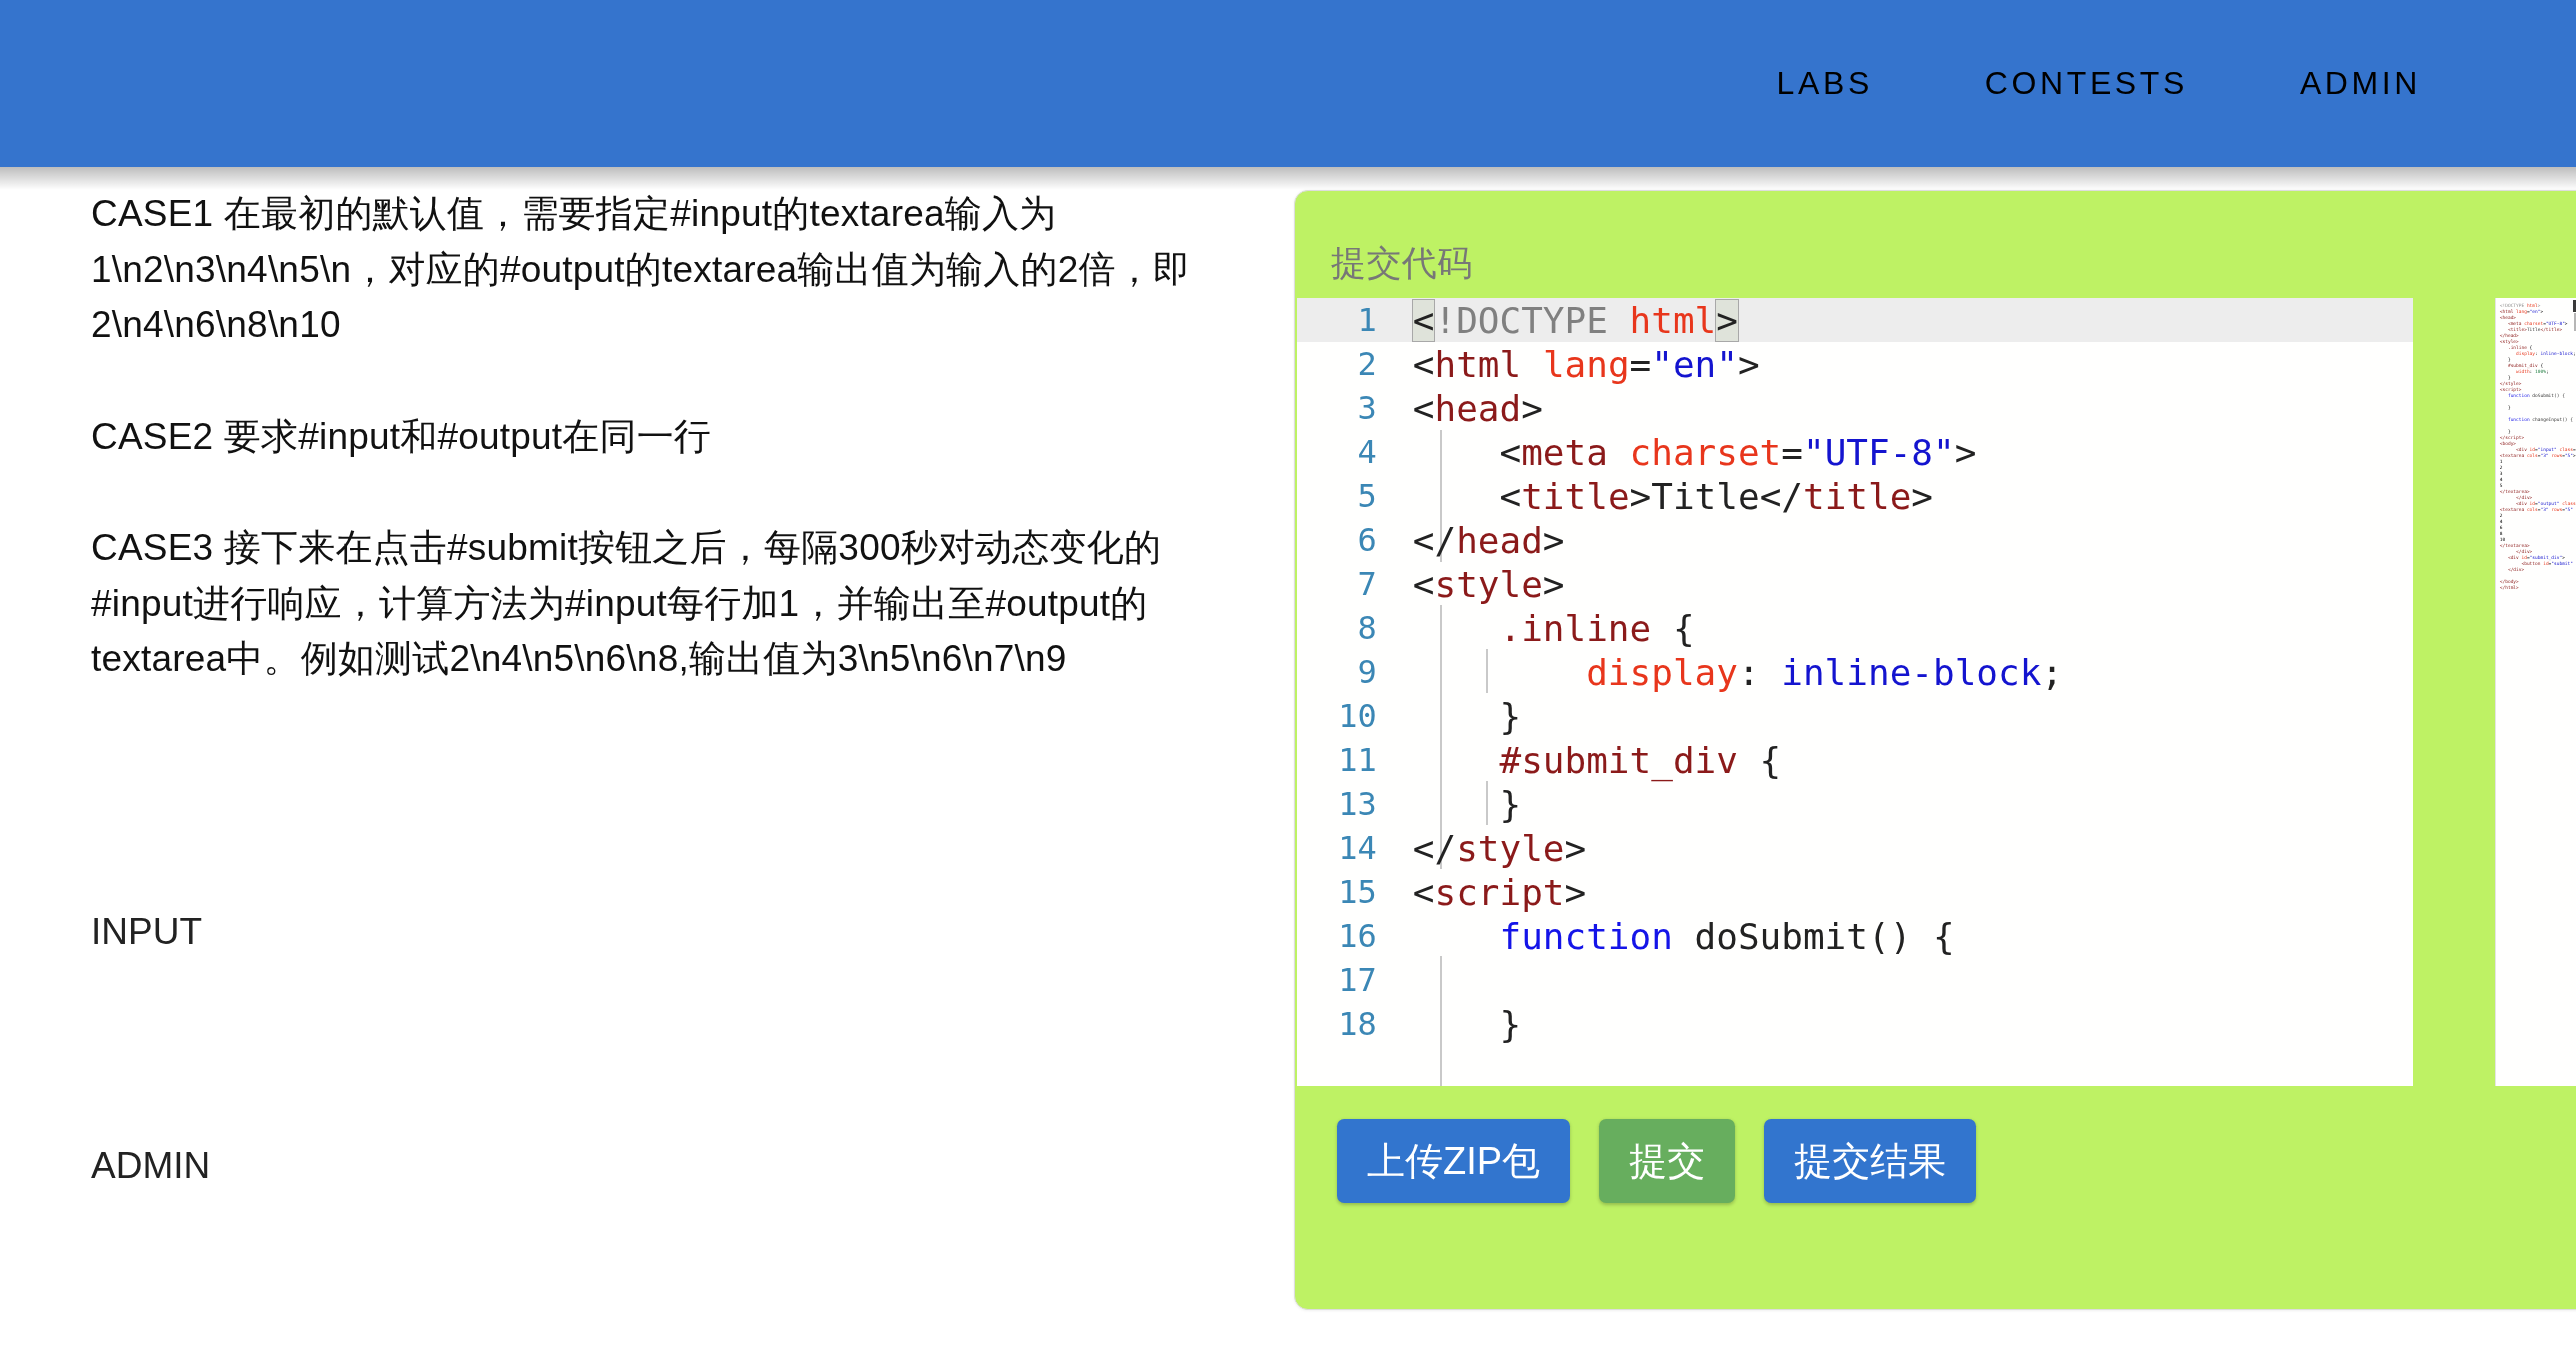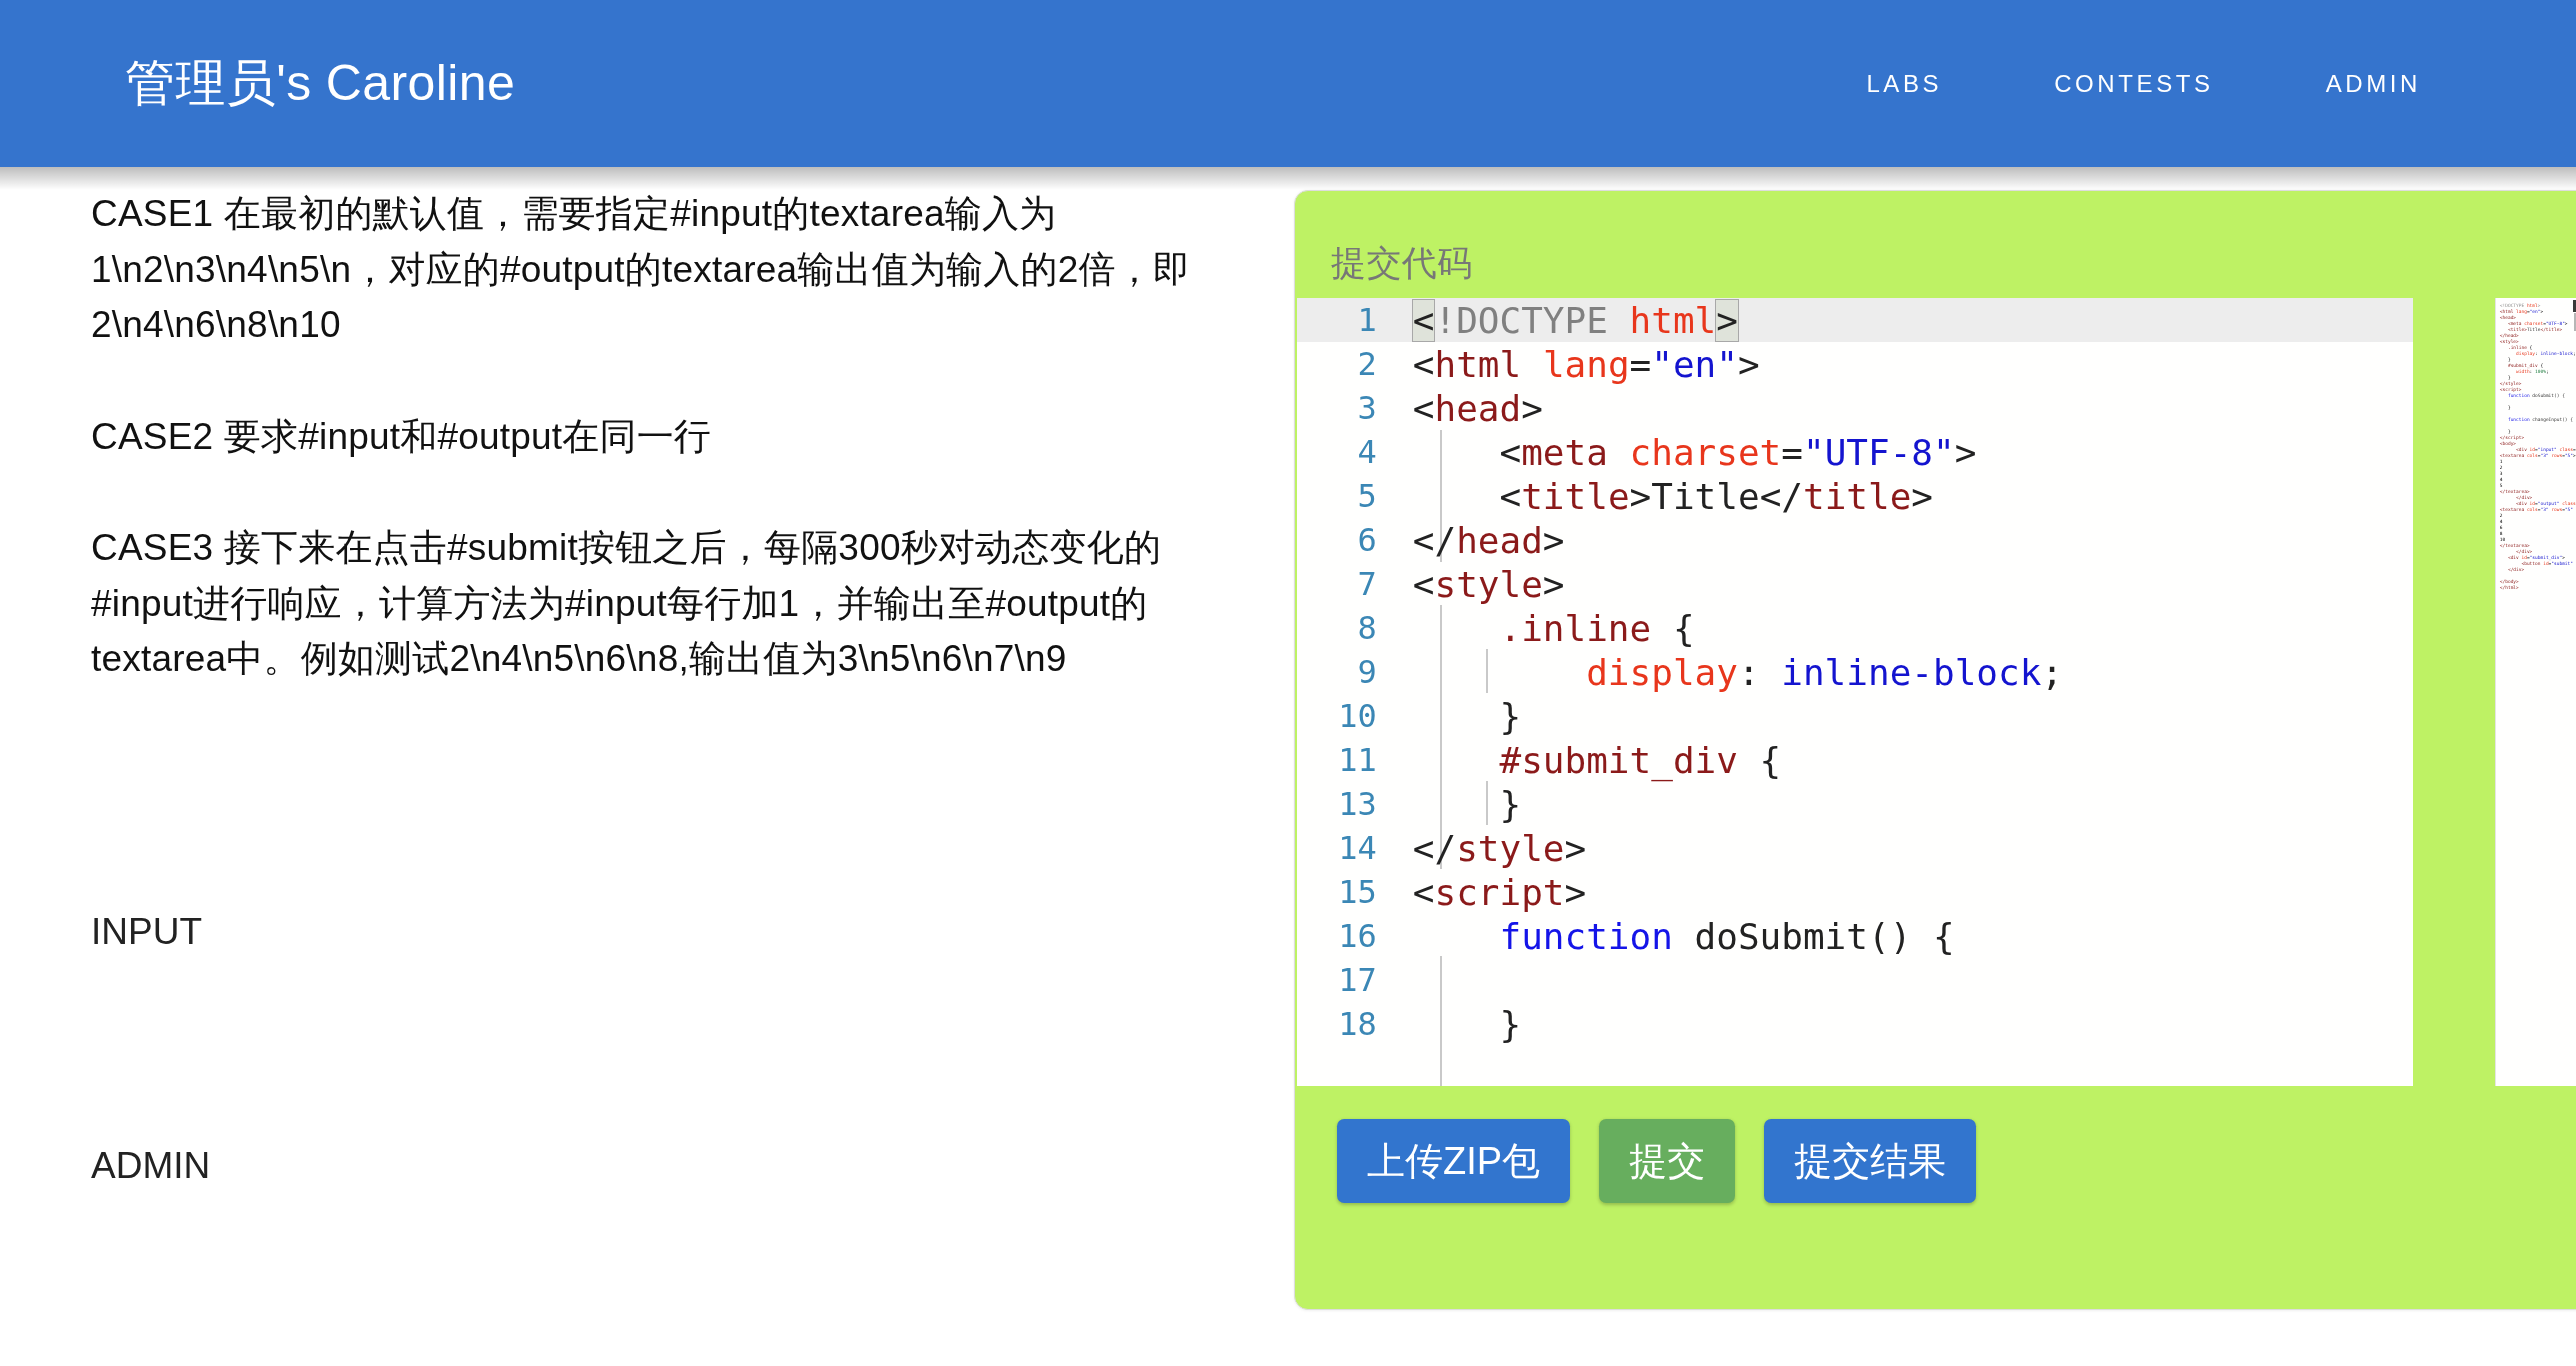--- a/index.html
+++ b/index.html
@@ -25,22 +25,22 @@
     font-weight: 400;
     letter-spacing: 0.4px;
     white-space: nowrap;
   }
   .navbar-links {
     margin-left: auto;
     margin-right: 99px;
     display: flex; align-items: center;
   }
   .navbar-link {
-    color: #ffffff;
-    font-size: 24px;
+    color: #000000;
+    font-size: 32px;
     letter-spacing: 3.6px;
     text-decoration: none;
     padding: 0 56px;
     white-space: nowrap;
   }
   .nav-shadow {
     position: absolute; left: 0; top: 167px;
     width: 2576px; height: 23px;
     background: linear-gradient(to bottom, rgba(0,0,0,0.26), rgba(0,0,0,0));
     pointer-events: none;
@@ -208,21 +208,20 @@
     white-space: nowrap;
     line-height: 1;
   }
   .btn-blue  { background: #3275ce; }
   .btn-green { background: #67ae5e; }
 </style>
 </head>
 <body>
 
 <div class="navbar">
-  <div class="navbar-brand">管理员's Caroline</div>
   <div class="navbar-links">
     <a class="navbar-link" href="#">LABS</a>
     <a class="navbar-link" href="#">CONTESTS</a>
     <a class="navbar-link" href="#">ADMIN</a>
   </div>
 </div>
 <div class="nav-shadow"></div>
 
 <div class="left-col">
   <p class="desc-para">CASE1 在最初的默认值，需要指定#input的textarea输入为1\n2\n3\n4\n5\n，对应的#output的textarea输出值为输入的2倍，即2\n4\n6\n8\n10</p>

